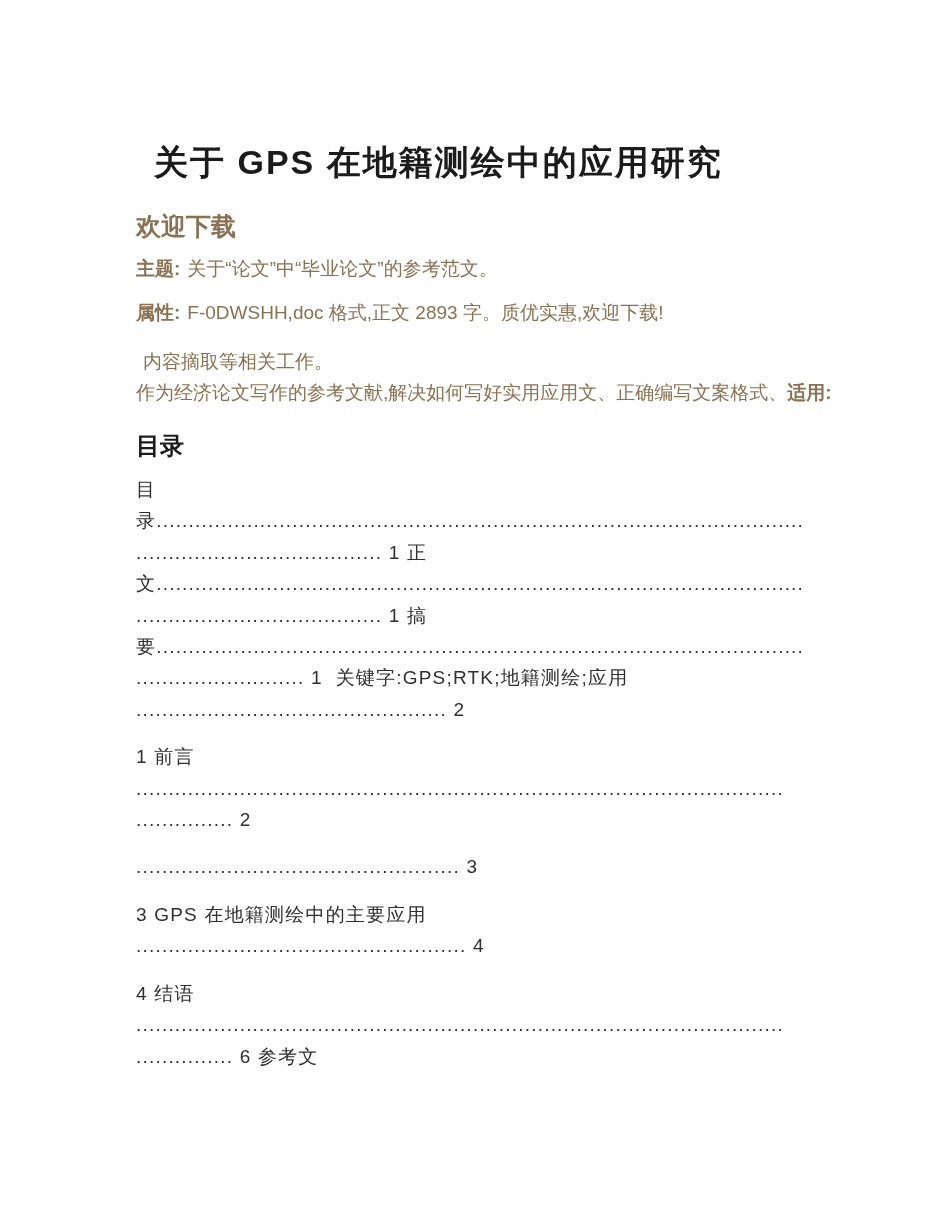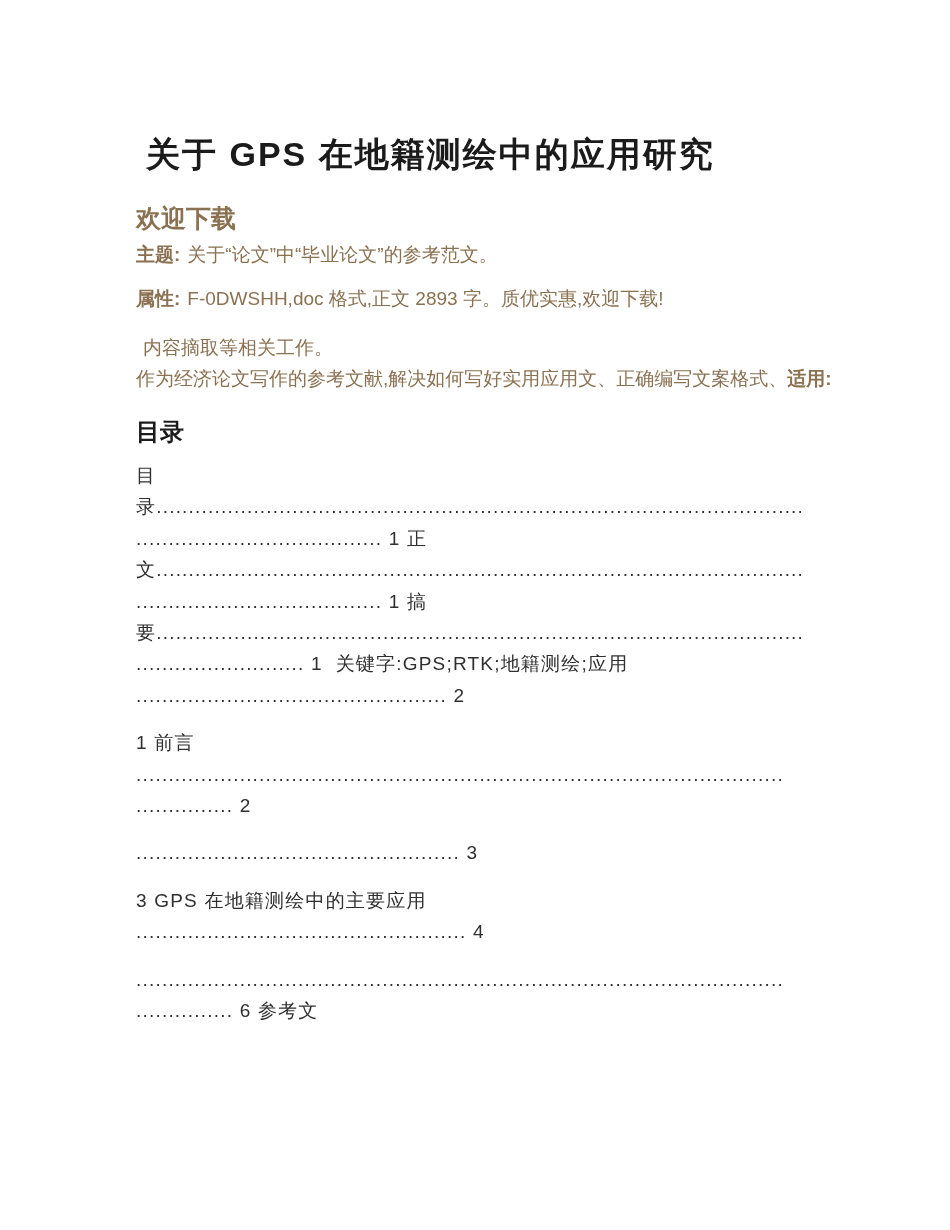--- a/index.html
+++ b/index.html
@@ -14,21 +14,21 @@
     background: #ffffff;
     overflow: hidden;
     font-family: "Liberation Sans", "DejaVu Sans", sans-serif;
   }
   .page {
     width: 676px;
     margin-left: 136px;
     padding-top: 122px;
   }
   .doc-title {
-    margin: 10px;
+    margin: 18px;
     font-size: 34px;
     line-height: 44px;
     font-weight: bold;
     letter-spacing: 2px;
     color: var(--heading-black);
     white-space: nowrap;
   }
   .info-heading {
     margin: 26px 0 0 0;
     font-size: 25px;
@@ -36,21 +36,21 @@
     font-weight: bold;
     color: var(--accent-brown);
   }
   .meta {
     margin: 18px 0 0 0;
     font-size: 19px;
     line-height: 26px;
     color: var(--accent-brown);
     white-space: nowrap;
   }
-  .meta.first { margin-top: 8px; }
+  .meta.first { margin-top: 14px; }
   .meta .label, .usage .label {
     font-weight: bold;
     color: var(--accent-brown);
   }
   .meta .label { margin-right: 7px; }
   .usage {
     margin-top: 20px;
     font-size: 19px;
     line-height: 31px;
     color: var(--accent-brown);
@@ -115,18 +115,19 @@
       <div class="toc-line">............... 2</div>
     </div>
     <div class="toc-group">
       <div class="toc-line">.................................................. 3</div>
     </div>
     <div class="toc-group">
       <div class="toc-line">3 GPS 在地籍测绘中的主要应用</div>
       <div class="toc-line">................................................... 4</div>
     </div>
     <div class="toc-group">
+      <div class="toc-line">4 结语</div>
       <div class="toc-line">....................................................................................................</div>
       <div class="toc-line">............... 6 参考文</div>
     </div>
   </div>
 
 </div>
 
 </body></html>

